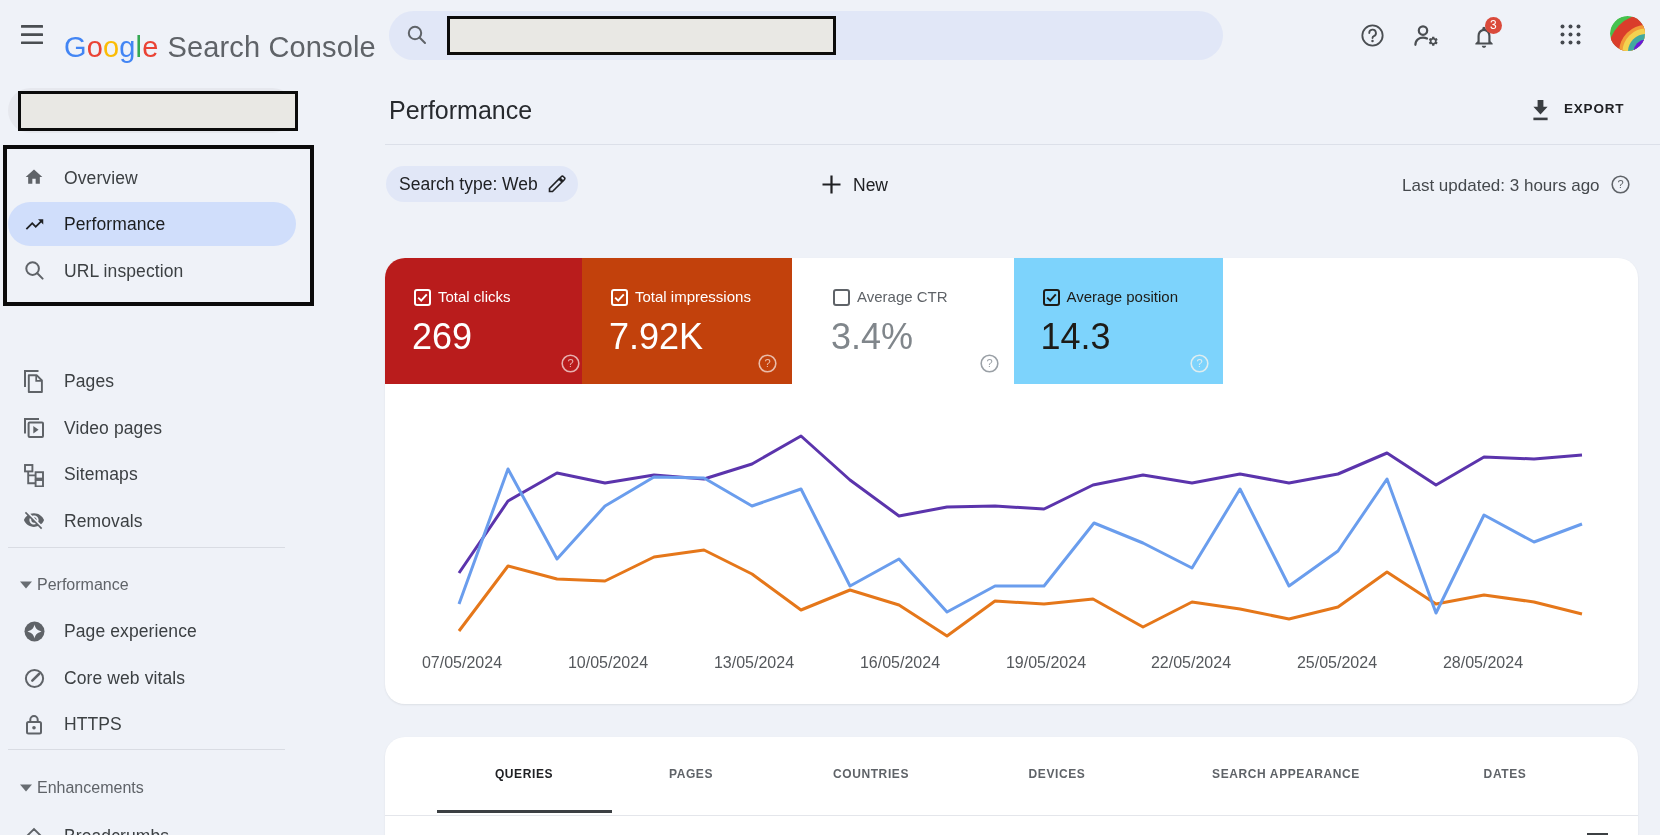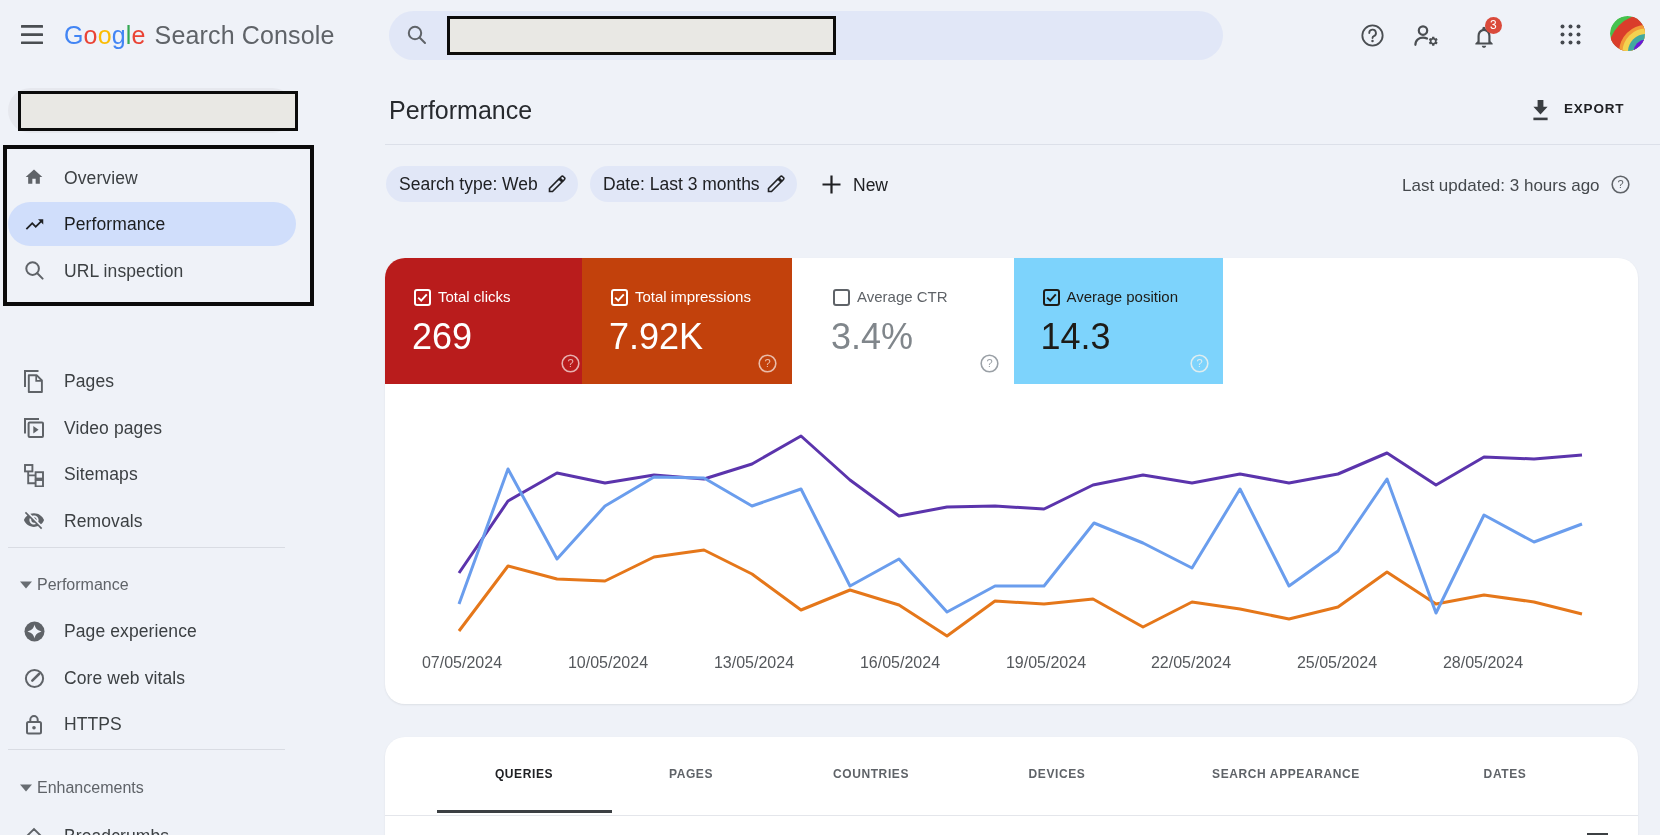--- a/index.html
+++ b/index.html
@@ -2,21 +2,21 @@
 <html><head>
 <meta charset="utf-8">
 <style>
   * { margin:0; padding:0; box-sizing:border-box; }
   html,body { width:1660px; height:835px; overflow:hidden; }
   body { font-family:"Liberation Sans", sans-serif; background:#eff2f8; }
   #app { position:absolute; left:0; top:0; width:1660px; height:835px; background:#eff2f8; overflow:hidden; }
   .abs { position:absolute; }
   .redact { position:absolute; background:#e9e8e4; border:3.5px solid #0b0b0b; }
   
-  #logo { position:absolute; left:64px; top:21px; font-size:25px; letter-spacing:0.15px; }
+  #logo { position:absolute; left:64px; top:31px; font-size:29px; letter-spacing:0.15px; }
   #logo .sc { color:#5f6368; }
   #searchpill { position:absolute; left:389px; top:11px; width:834px; height:49px; border-radius:25px; background:#e1e7f7; }
   
   .navitem { position:absolute; left:0; width:375px; height:46px; }
   .navitem .ic { position:absolute; left:24px; top:13px; }
   .navitem .lbl { position:absolute; left:64px; top:50%; transform:translateY(-50%); font-size:17.5px; color:#3c4043; letter-spacing:0.1px; }
   .sechead { position:absolute; left:0; width:375px; height:40px; }
   .sechead .car { position:absolute; left:20px; top:50%; transform:translateY(-50%); width:0; height:0; border-left:6.2px solid transparent; border-right:6.2px solid transparent; border-top:7.2px solid #686d72; }
   .sechead .lbl { position:absolute; left:37px; top:50%; transform:translateY(-50%); font-size:16px; color:#5f6368; }
   .sdivider { position:absolute; left:8px; width:277px; height:1px; background:#d9dce3; }
@@ -217,26 +217,20 @@
     <span>EXPORT</span>
   </div>
   <div class="abs" style="left:385px;top:144px;width:1275px;height:1px;background:#dce0e9"></div>
 
   <div class="chip" style="left:386px;width:192px">
     <div class="t">Search type: Web</div>
     <svg class="abs" style="right:12px;top:9px" width="19" height="19" viewBox="0 0 19 19">
       <path d="M2.5 13.5 L2.5 16.5 L5.5 16.5 L15 7 L12 4 Z M13 3 L14.5 1.5 a1.2 1.2 0 0 1 1.8 0 L17.5 2.7 a1.2 1.2 0 0 1 0 1.8 L16 6 Z" fill="none" stroke="#202124" stroke-width="1.6"></path>
     </svg>
   </div>
-  <div class="chip" style="left:590px;width:207px">
-    <div class="t">Date: Last 3 months</div>
-    <svg class="abs" style="right:12px;top:9px" width="19" height="19" viewBox="0 0 19 19">
-      <path d="M2.5 13.5 L2.5 16.5 L5.5 16.5 L15 7 L12 4 Z M13 3 L14.5 1.5 a1.2 1.2 0 0 1 1.8 0 L17.5 2.7 a1.2 1.2 0 0 1 0 1.8 L16 6 Z" fill="none" stroke="#202124" stroke-width="1.6"></path>
-    </svg>
-  </div>
   <svg class="abs" style="left:821px;top:174px" width="21" height="21" viewBox="0 0 21 21">
     <path d="M10.5 1.5 L10.5 19.5 M1.5 10.5 L19.5 10.5" stroke="#202124" stroke-width="2.2"></path>
   </svg>
   <div class="abs" style="left:853px;top:175px;font-size:17.5px;color:#202124">New</div>
 
   <div id="lastupd">Last updated: 3 hours ago</div>
   <svg class="abs" style="left:1611px;top:175px" width="19" height="19" viewBox="0 0 24 24">
     <circle cx="12" cy="12" r="10.5" fill="none" stroke="#5f6368" stroke-width="2"></circle>
     <text x="12" y="17" font-size="14" fill="#5f6368" text-anchor="middle" font-family="Liberation Sans">?</text>
   </svg>

